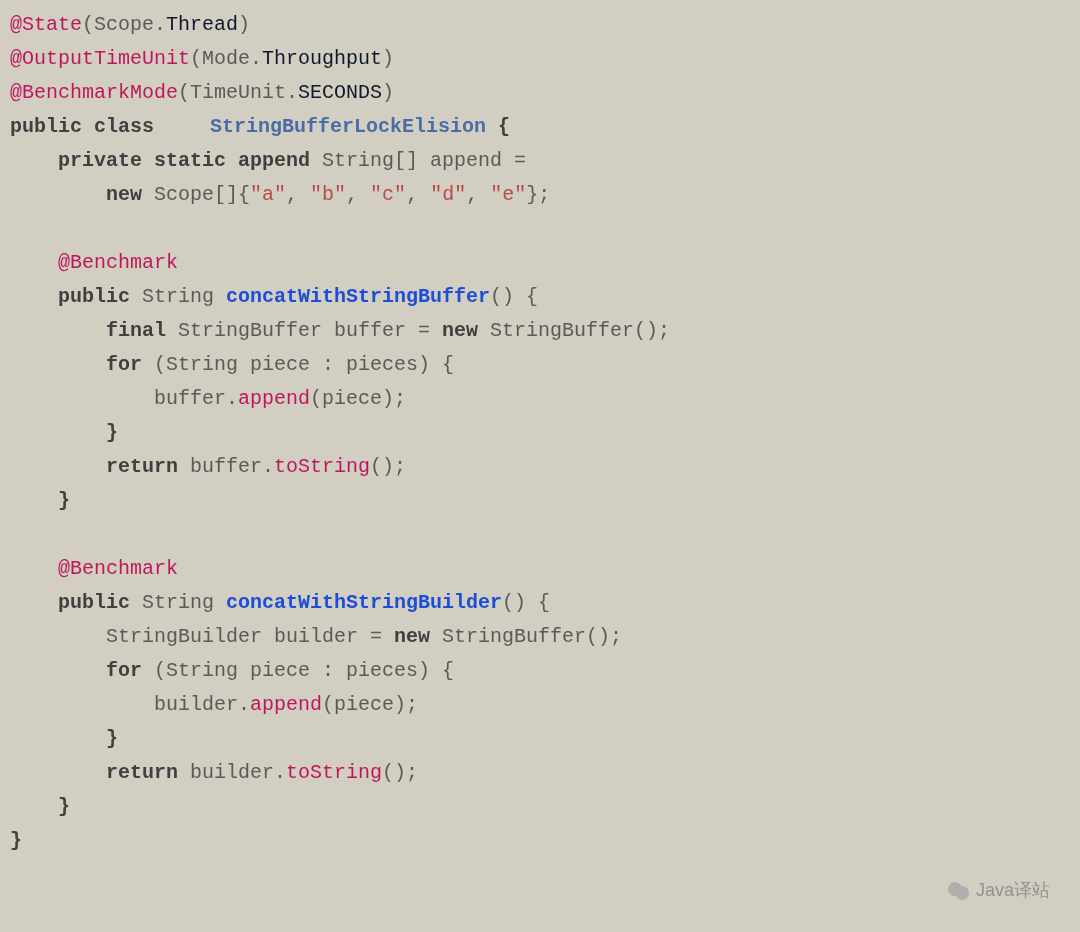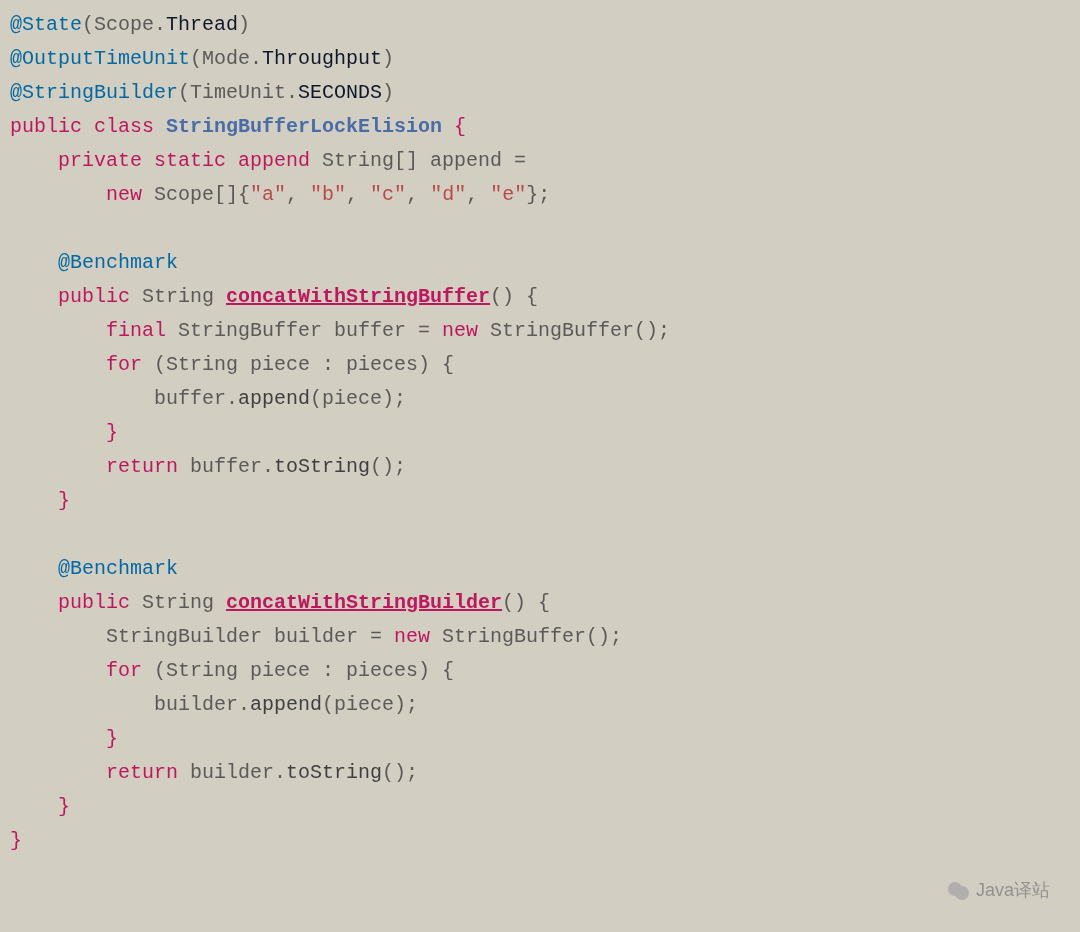--- a/index.html
+++ b/index.html
@@ -11,27 +11,27 @@
     font-size: 20px;
     line-height: 1.7;
     padding: 8px 10px;
     position: relative;
     color: #5a5a58;
   }
   pre {
     font-family: inherit;
     white-space: pre;
   }
-  .annotation { color: #0369a1; }
-  .keyword { font-weight: normal; color: #be185d; }
+  .annotation { color: #be185d; }
+  .keyword { font-weight: bold; color: #404040; }
   .constant { color: #0f172a; }
-  .classname { color: #4a6da7; font-weight: bold; }
-  .methodname { color: #be185d; font-weight: bold; text-decoration: underline; }
+  .classname { color: #4a6da7; font-weight: bold; margin-left: 44px; }
+  .methodname { color: #1d4ed8; font-weight: bold; }
   .string { color: #b84a4a; }
-  .call { color: #404040; }
+  .call { color: #be185d; }
   .watermark {
     position: absolute;
     bottom: 26px;
     right: 30px;
     display: flex;
     align-items: center;
     gap: 6px;
     color: #888;
     font-family: sans-serif;
     font-size: 18px;
@@ -52,21 +52,21 @@
     background: #aaa;
   }
   .watermark .wmlogo::before { left: 0; top: 2px; }
   .watermark .wmlogo::after { left: 7px; top: 6px; }
 </style>
 </head>
 <body>
 
 <pre><span class="annotation">@State</span><span>(Scope.</span><span class="constant">Thread</span><span>)</span>
 <span class="annotation">@OutputTimeUnit</span><span>(Mode.</span><span class="constant">Throughput</span><span>)</span>
-<span class="annotation">@StringBuilder</span><span>(TimeUnit.</span><span class="constant">SECONDS</span><span>)</span>
+<span class="annotation">@BenchmarkMode</span><span>(TimeUnit.</span><span class="constant">SECONDS</span><span>)</span>
 <span class="keyword">public class </span><span class="classname">StringBufferLockElision</span><span class="keyword"> {</span>
 <span>    </span><span class="keyword">private static append </span><span>String[] append =</span>
 <span>        </span><span class="keyword">new </span><span>Scope[]{</span><span class="string">"a"</span><span>, </span><span class="string">"b"</span><span>, </span><span class="string">"c"</span><span>, </span><span class="string">"d"</span><span>, </span><span class="string">"e"</span><span>};</span>
 
 <span>    </span><span class="annotation">@Benchmark</span>
 <span>    </span><span class="keyword">public </span><span>String </span><span class="methodname">concatWithStringBuffer</span><span>() {</span>
 <span>        </span><span class="keyword">final </span><span>StringBuffer buffer = </span><span class="keyword">new </span><span>StringBuffer();</span>
 <span>        </span><span class="keyword">for </span><span>(String piece : pieces) {</span>
 <span>            </span><span>buffer.</span><span class="call">append</span><span>(piece);</span>
 <span>        </span><span class="keyword">}</span>

